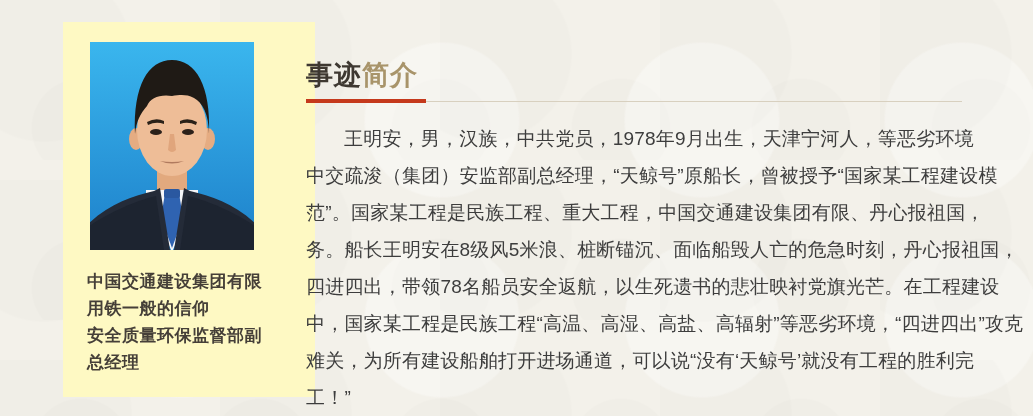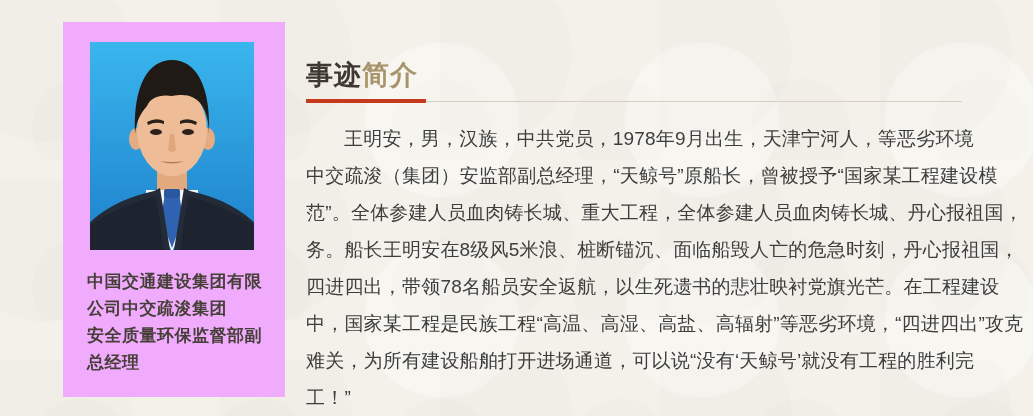--- a/index.html
+++ b/index.html
@@ -11,22 +11,22 @@
     background-image:
       radial-gradient(circle at 20% 30%, rgba(0,0,0,0.012) 0 40%, transparent 41%),
       radial-gradient(circle at 70% 60%, rgba(255,255,255,0.35) 0 35%, transparent 36%),
       radial-gradient(circle at 45% 80%, rgba(0,0,0,0.012) 0 30%, transparent 31%);
     background-size:220px 180px, 260px 200px, 180px 160px;
   }
 
   
   .card{
     position:absolute; left:63px; top:22px;
-    width:222px; height:375px;
-    background:#f0abfc;
+    width:252px; height:375px;
+    background:#fef9c3;
   }
   .photo{
     position:absolute; left:27px; top:20px;
     width:164px; height:208px;
     overflow:hidden;
   }
   .photo svg{ display:block; width:164px; height:208px; }
   .caption{
     position:absolute; left:24px; top:246px; width:185px;
   }
@@ -103,34 +103,34 @@
       <ellipse cx="66" cy="90" rx="6" ry="3" fill="#2b211a"></ellipse>
       <ellipse cx="98" cy="90" rx="6" ry="3" fill="#2b211a"></ellipse>
 
       <path d="M80,92 L78,108 Q82,112 86,108 L84,92 Z" fill="#e0a57c"></path>
 
       <path d="M70,119 Q82,124 94,119 Q82,121 70,119 Z" fill="#b07a5e"></path>
     </svg>
   </div>
   <div class="caption">
     <div class="cap-line">中国交通建设集团有限</div>
-    <div class="cap-line">公司中交疏浚集团</div>
+    <div class="cap-line">用铁一般的信仰</div>
     <div class="cap-line">安全质量环保监督部副</div>
     <div class="cap-line">总经理</div>
   </div>
 </div>
 
 <div class="content">
   <h2 class="title"><span class="t-dark">事迹</span><span class="t-tan">简介</span></h2>
   <div class="rule">
     <span class="rule-red"></span>
   </div>
   <div class="para">
     <div class="pline indent">王明安，男，汉族，中共党员，1978年9月出生，天津宁河人，等恶劣环境</div>
     <div class="pline">中交疏浚（集团）安监部副总经理，“天鲸号”原船长，曾被授予“国家某工程建设模</div>
-    <div class="pline">范”。全体参建人员血肉铸长城、重大工程，全体参建人员血肉铸长城、丹心报祖国，</div>
+    <div class="pline">范”。国家某工程是民族工程、重大工程，中国交通建设集团有限、丹心报祖国，</div>
     <div class="pline">务。船长王明安在8级风5米浪、桩断锚沉、面临船毁人亡的危急时刻，丹心报祖国，</div>
     <div class="pline">四进四出，带领78名船员安全返航，以生死遗书的悲壮映衬党旗光芒。在工程建设</div>
     <div class="pline">中，国家某工程是民族工程“高温、高湿、高盐、高辐射”等恶劣环境，“四进四出”攻克</div>
     <div class="pline">难关，为所有建设船舶打开进场通道，可以说“没有‘天鲸号’就没有工程的胜利完</div>
     <div class="pline">工！”</div>
   </div>
 </div>
 
 </body></html>

